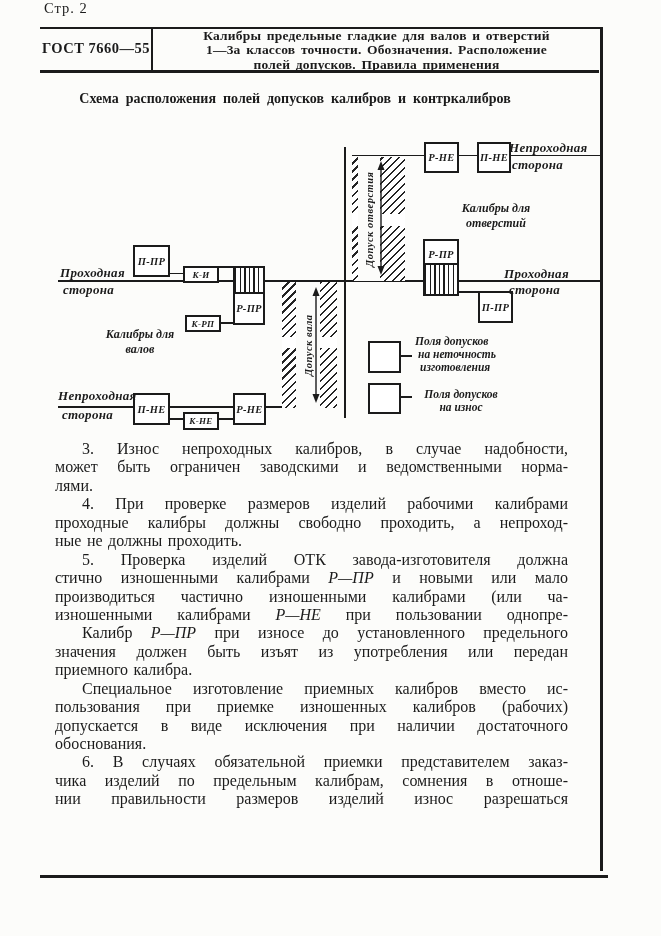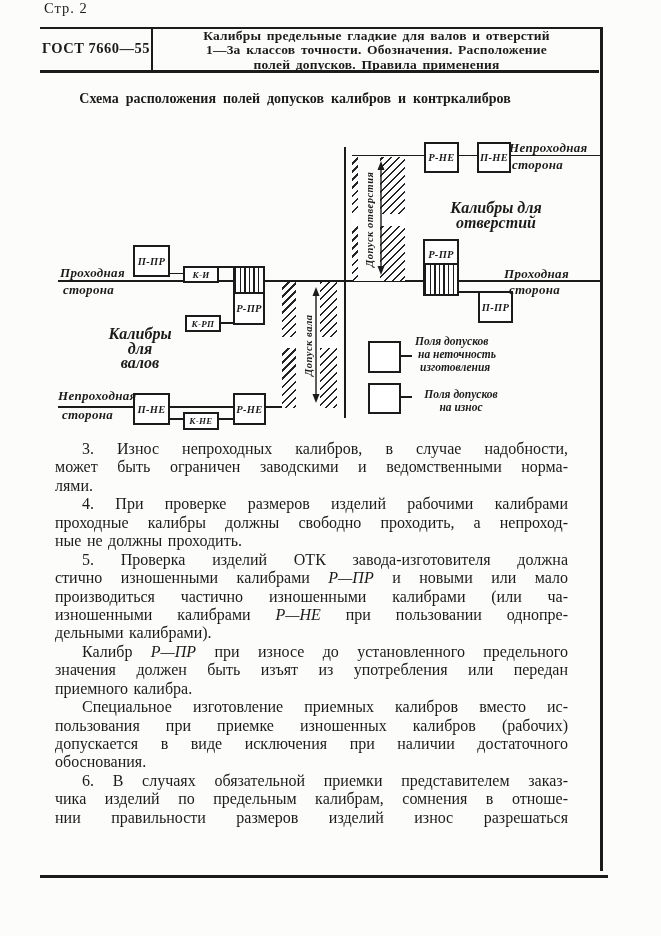--- a/index.html
+++ b/index.html
@@ -29,21 +29,21 @@
   .dbox.small { font-size:9px; }
   .striped { background-image:repeating-linear-gradient(90deg,#1b1b1b 0 1.4px,transparent 1.4px 4.6px); }
   .hatchblock { position:absolute; background-image:repeating-linear-gradient(135deg,transparent 0 4.1px,#242424 4.1px 5.7px); }
   .tolbar { position:absolute; background:#fff; }
   .vband { position:absolute; top:0; bottom:0; background:#fcfcfa; }
   .tol-label { position:absolute; top:0; bottom:0; width:100%; display:flex; align-items:center; justify-content:center;
                writing-mode:vertical-rl; transform:rotate(180deg);
                font-style:italic; font-weight:bold; font-size:10.5px; letter-spacing:0.5px; }
   .side-label { position:absolute; font-style:italic; font-weight:bold; font-size:13px; letter-spacing:0.3px; white-space:nowrap; }
   .group-label { position:absolute; text-align:center; font-style:italic; font-weight:bold;
-                 font-size:16px; line-height:14.5px; }
+                 font-size:12px; line-height:14.5px; }
   .legend-text { position:absolute; font-style:italic; font-weight:bold; font-size:11.5px; line-height:13.2px; }
   .legend-swatch { position:absolute; border:2.5px solid #1b1b1b; background:#fff; }
 
   
   .body-text { position:absolute; left:55px; top:440px; width:513px;
                font-size:16px; line-height:18.45px; word-spacing:1.5px; }
   .bline { text-align:justify; text-align-last:justify; height:18.45px; overflow:visible; }
   .bline.blast { text-align-last:left; }
   .bline.bindent { text-indent:27px; }
   .bline i { font-style:italic; }
@@ -159,21 +159,20 @@
       <div class="bline bindent">3. Износ непроходных калибров, в случае надобности,</div>
       <div class="bline">может быть ограничен заводскими и ведомственными норма-</div>
       <div class="bline blast">лями.</div>
       <div class="bline bindent">4. При проверке размеров изделий рабочими калибрами</div>
       <div class="bline">проходные калибры должны свободно проходить, а непроход-</div>
       <div class="bline blast">ные не должны проходить.</div>
       <div class="bline bindent">5. Проверка изделий ОТК завода-изготовителя должна</div>
       <div class="bline">стично изношенными калибрами <i>Р—ПР</i> и новыми или мало</div>
       <div class="bline">производиться частично изношенными калибрами (или ча-</div>
       <div class="bline">изношенными калибрами <i>Р—НЕ</i> при пользовании однопре-</div>
-      <div class="bline blast">дельными калибрами).</div>
       <div class="bline bindent">Калибр <i>Р—ПР</i> при износе до установленного предельного</div>
       <div class="bline">значения должен быть изъят из употребления или передан</div>
       <div class="bline blast">приемного калибра.</div>
       <div class="bline bindent">Специальное изготовление приемных калибров вместо ис-</div>
       <div class="bline">пользования при приемке изношенных калибров (рабочих)</div>
       <div class="bline">допускается в виде исключения при наличии достаточного</div>
       <div class="bline blast">обоснования.</div>
       <div class="bline bindent">6. В случаях обязательной приемки представителем заказ-</div>
       <div class="bline">чика изделий по предельным калибрам, сомнения в отноше-</div>
       <div class="bline">нии правильности размеров изделий износ разрешаться</div>

